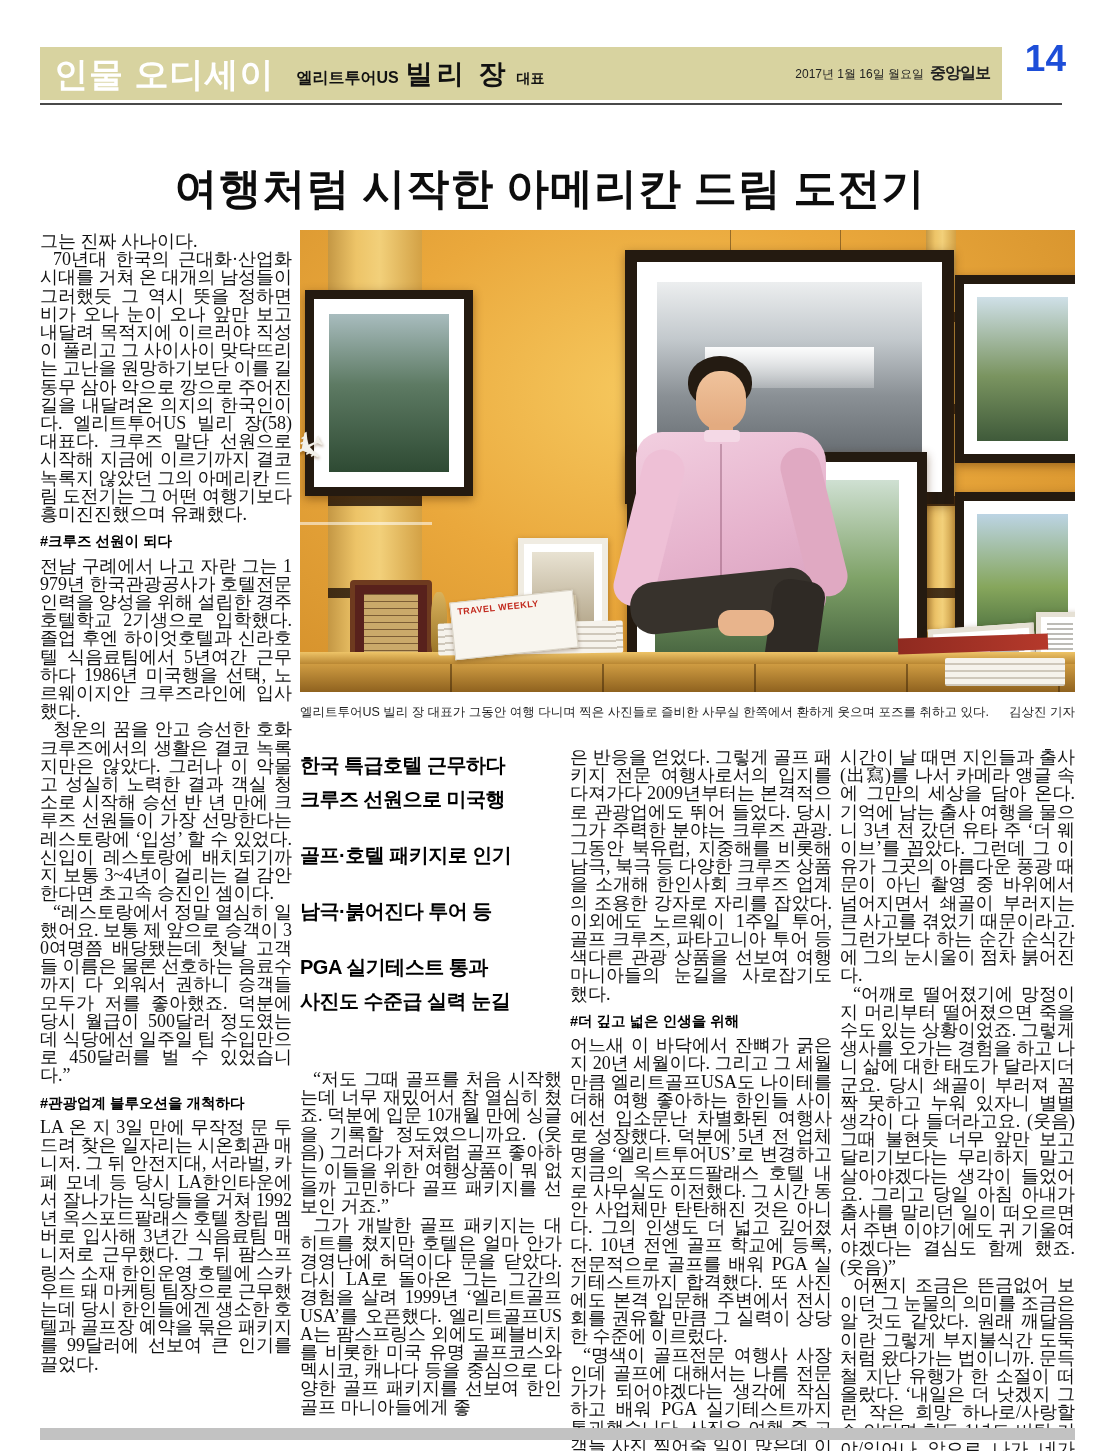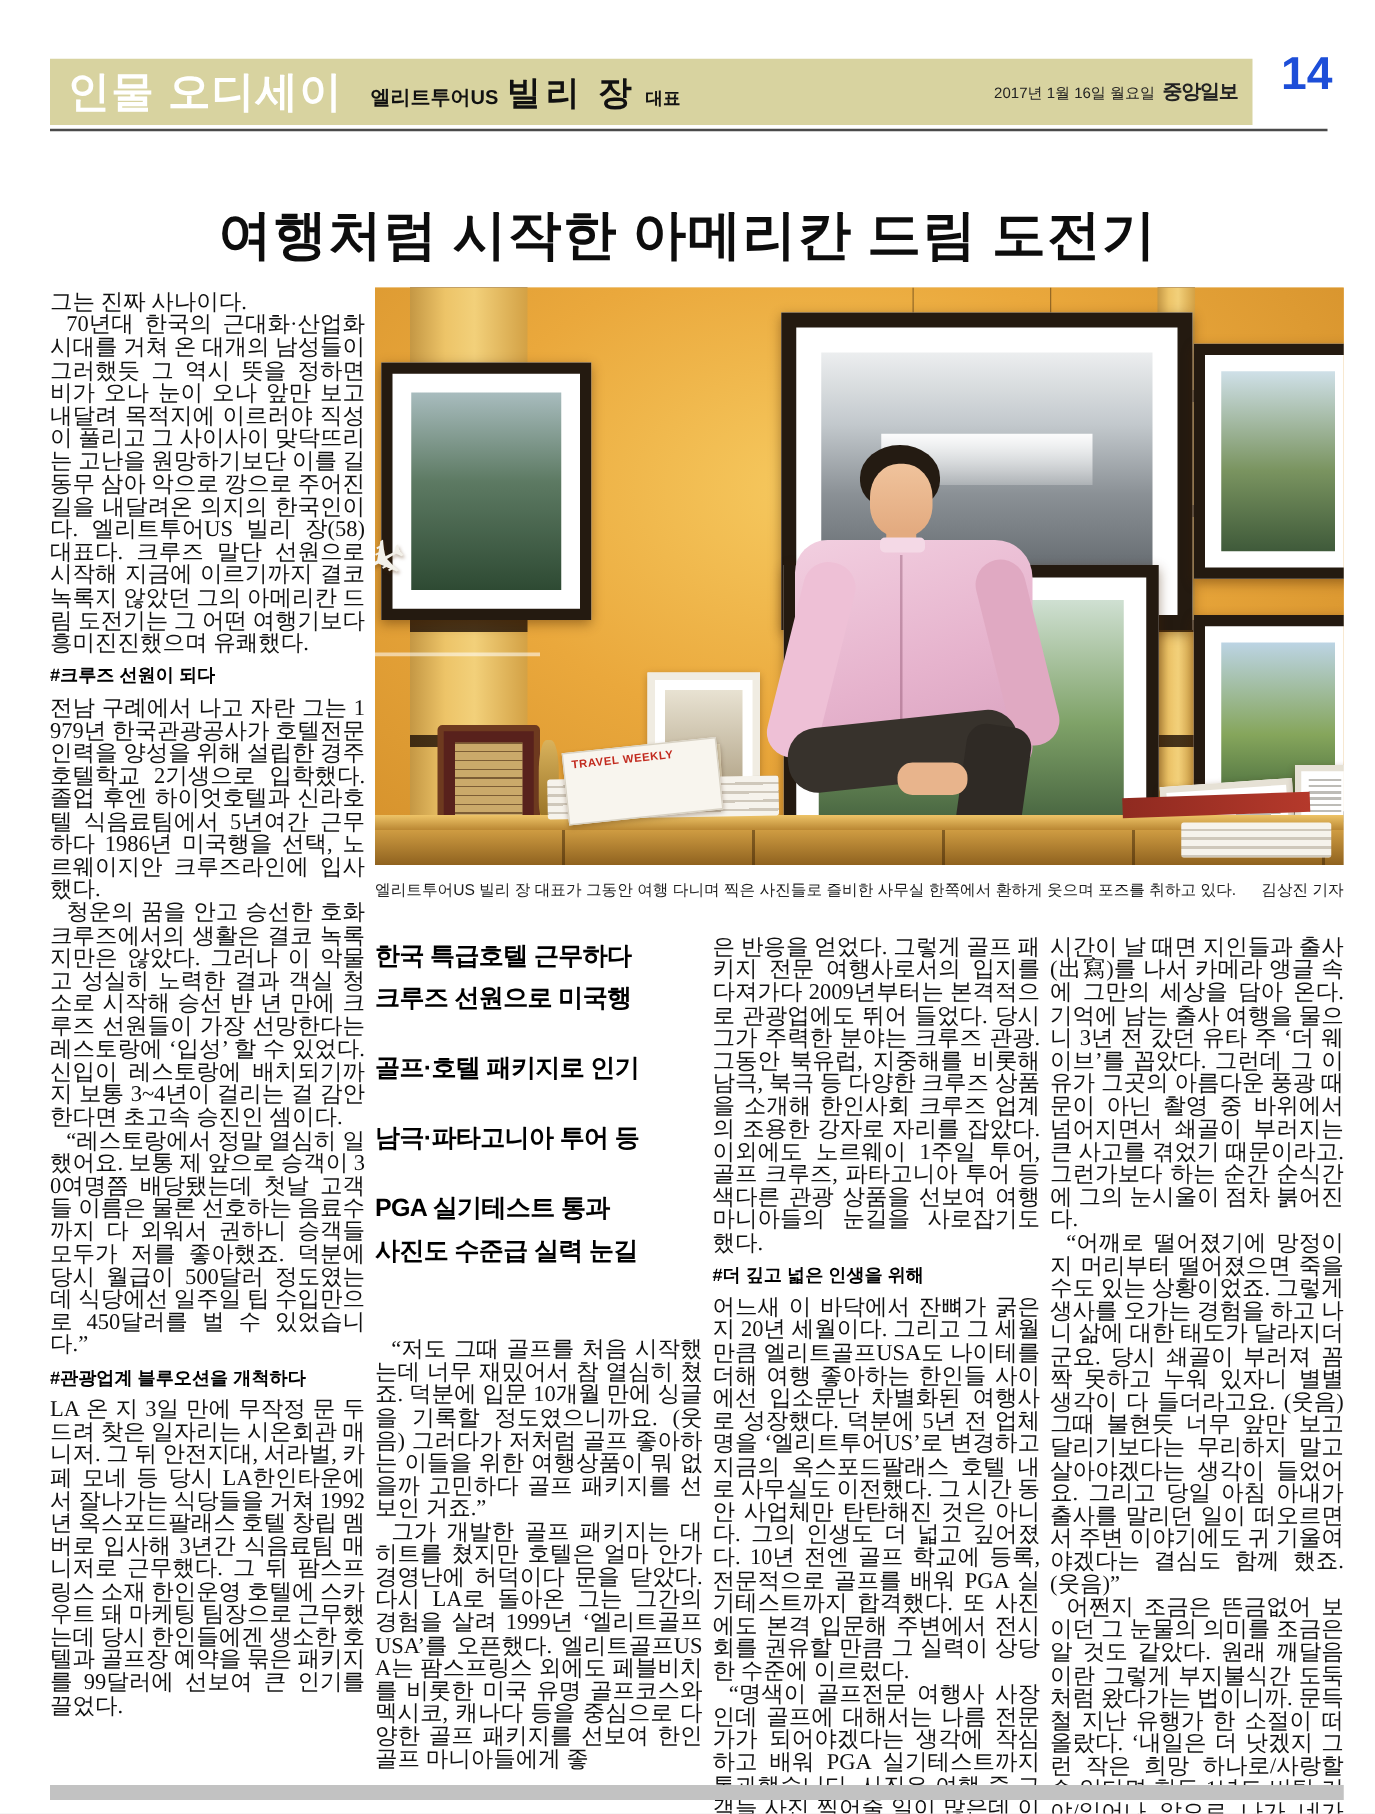--- a/index.html
+++ b/index.html
@@ -232,21 +232,21 @@
 
     <div class="colA">
       <div class="pqg">
         <div class="pq">한국 특급호텔 근무하다</div>
         <div class="pq">크루즈 선원으로 미국행</div>
       </div>
       <div class="pqg">
         <div class="pq">골프·호텔 패키지로 인기</div>
       </div>
       <div class="pqg">
-        <div class="pq">남극·파타고니아 투어 등</div>
+        <div class="pq">남극·붉어진다 투어 등</div>
       </div>
       <div class="pqg">
         <div class="pq">PGA 실기테스트 통과</div>
         <div class="pq">사진도 수준급 실력 눈길</div>
       </div>
       <div class="colA-body">
         <p class="bp ind">“저도 그때 골프를 처음 시작했는데 너무 재밌어서 참 열심히 쳤죠. 덕분에 입문 10개월 만에 싱글을 기록할 정도였으니까요. (웃음) 그러다가 저처럼 골프 좋아하는 이들을 위한 여행상품이 뭐 없을까 고민하다 골프 패키지를 선보인 거죠.”</p>
         <p class="bp ind">그가 개발한 골프 패키지는 대히트를 쳤지만 호텔은 얼마 안가 경영난에 허덕이다 문을 닫았다. 다시 LA로 돌아온 그는 그간의 경험을 살려 1999년 ‘엘리트골프USA’를 오픈했다. 엘리트골프USA는 팜스프링스 외에도 페블비치를 비롯한 미국 유명 골프코스와 멕시코, 캐나다 등을 중심으로 다양한 골프 패키지를 선보여 한인 골프 마니아들에게 좋</p>
       </div>
     </div>

